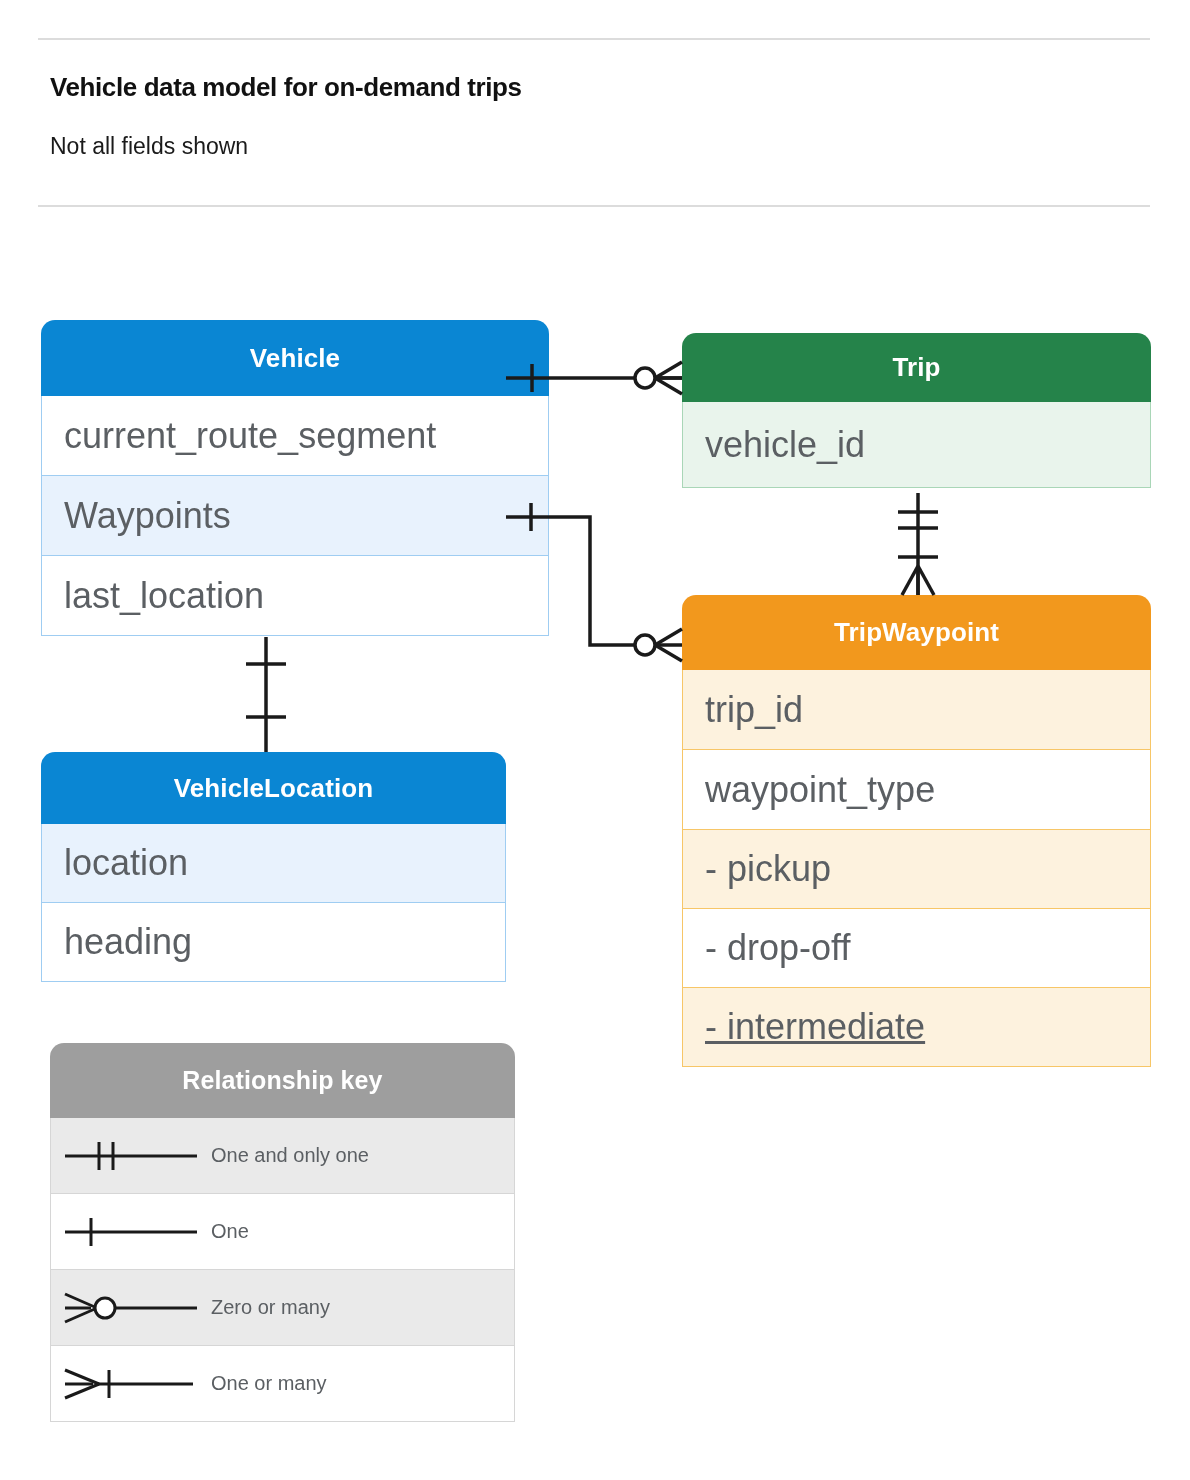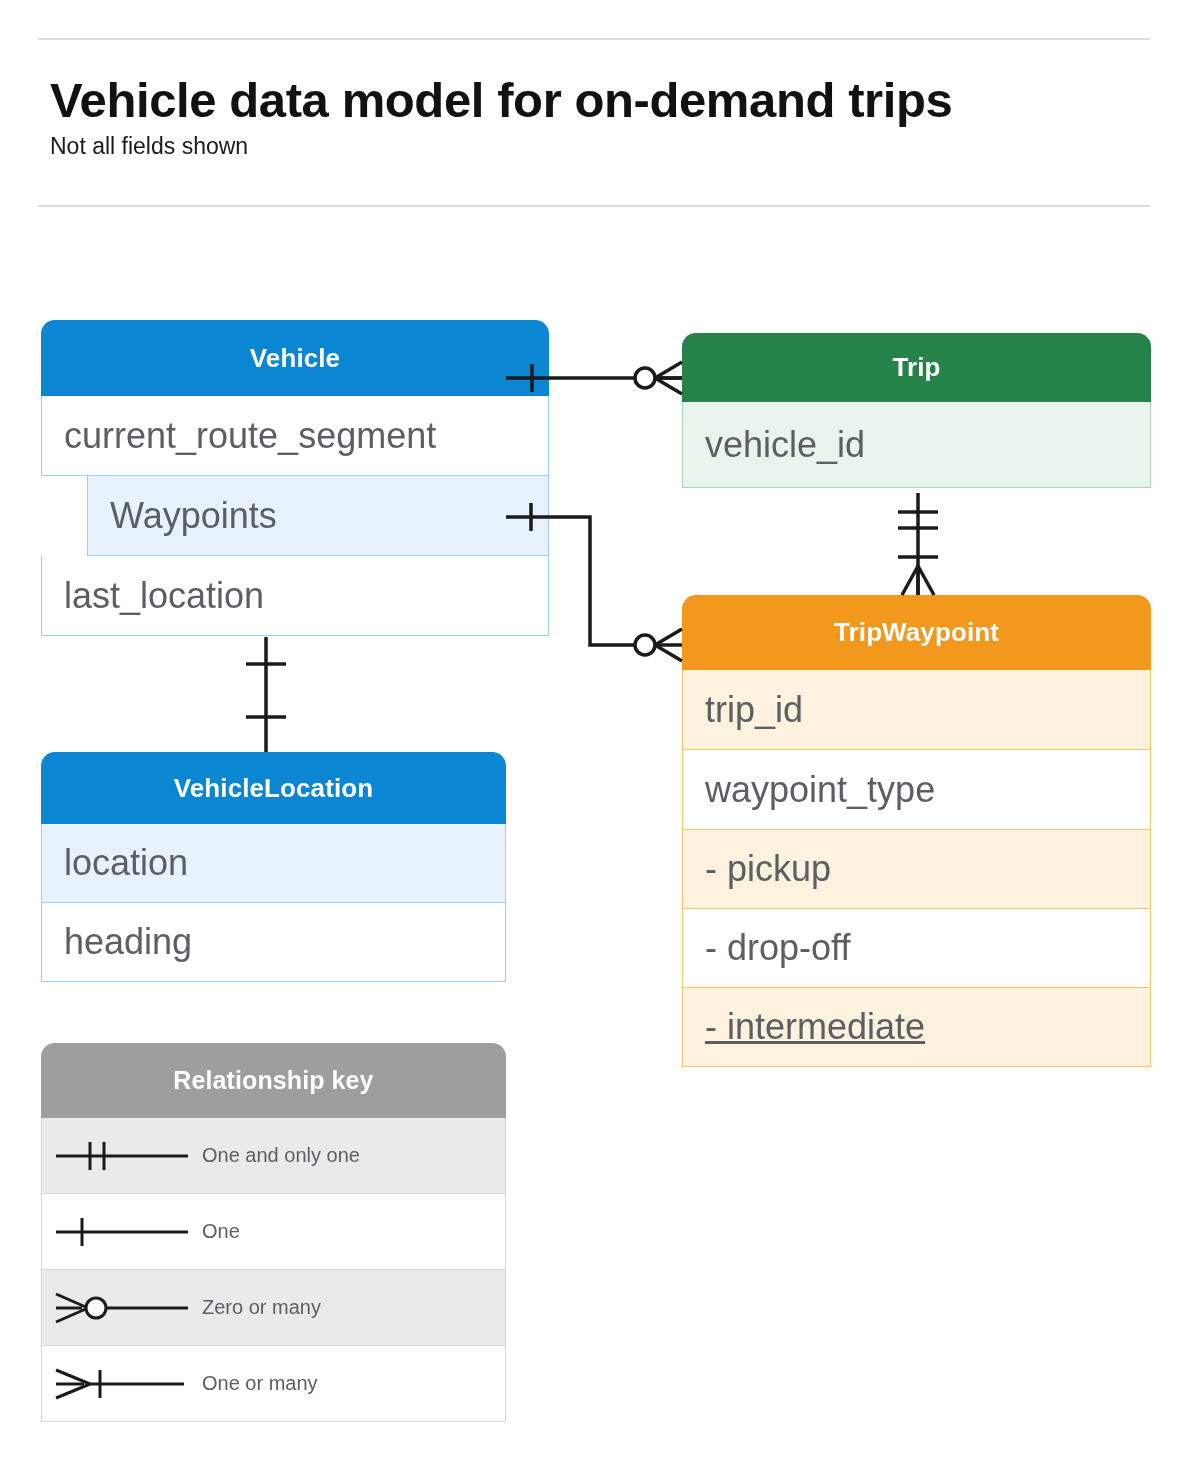--- a/index.html
+++ b/index.html
@@ -23,21 +23,21 @@
     height: 2px;
     background: #dcdcdc;
   }
   #rule-top  { top: 38px; }
   #rule-mid  { top: 205px; }
 
   #page-title {
     position: absolute;
     left: 50px;
     top: 72px;
-    font-size: 49px;
+    font-size: 26px;
     font-weight: bold;
     color: #111111;
     letter-spacing: -0.4px;
     white-space: nowrap;
   }
   #page-subtitle {
     position: absolute;
     left: 50px;
     top: 133px;
     font-size: 23px;
@@ -82,21 +82,21 @@
   .green .entity-header { background: #25834a; }
   .green .entity-row { border-color: #a9d6b7; background: #ffffff; }
   .green .entity-row.alt { background: #e9f4ec; }
 
   
   .orange .entity-header { background: #f2981d; }
   .orange .entity-row { border-color: #f7c667; background: #ffffff; }
   .orange .entity-row.alt { background: #fdf2de; }
 
   
-  #legend { position: absolute; left: 41px; top: 1043px; width: 465px; }
+  #legend { position: absolute; left: 50px; top: 1043px; width: 465px; }
   #legend .entity-header {
     background: #9e9e9e;
     height: 75px;
     font-size: 25px;
   }
   #legend .legend-row {
     box-sizing: border-box;
     height: 76px;
     display: flex;
     align-items: center;
@@ -131,21 +131,21 @@
 <body>
 
 <div class="rule" id="rule-top"></div>
 <div id="page-title">Vehicle data model for on-demand trips</div>
 <div id="page-subtitle">Not all fields shown</div>
 <div class="rule" id="rule-mid"></div>
 
 <div class="entity blue" id="entity-vehicle" style="left:41px; top:320px; width:508px;">
   <div class="entity-header" style="height:76px;">Vehicle</div>
   <div class="entity-row" style="height:80px;">current_route_segment</div>
-  <div class="entity-row alt" style="height:80px;margin-left:46px;">Waypoints</div>
+  <div class="entity-row alt" style="height:80px;">Waypoints</div>
   <div class="entity-row" style="height:80px;">last_location</div>
 </div>
 
 <div class="entity blue" id="entity-vehicle-location" style="left:41px; top:752px; width:465px;">
   <div class="entity-header" style="height:72px;">VehicleLocation</div>
   <div class="entity-row alt" style="height:79px;">location</div>
   <div class="entity-row" style="height:79px;">heading</div>
 </div>
 
 <div class="entity green" id="entity-trip" style="left:682px; top:333px; width:469px;">

